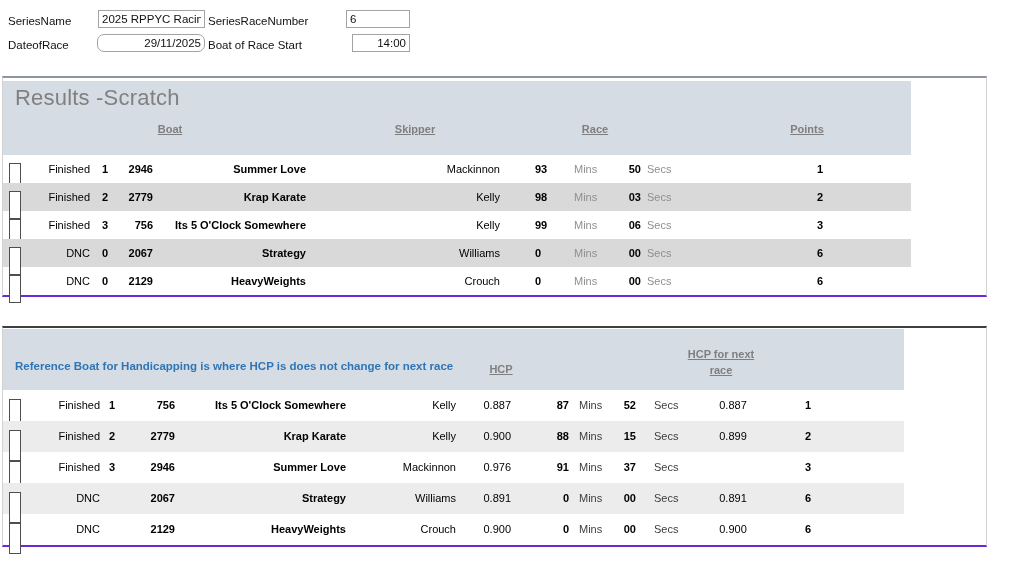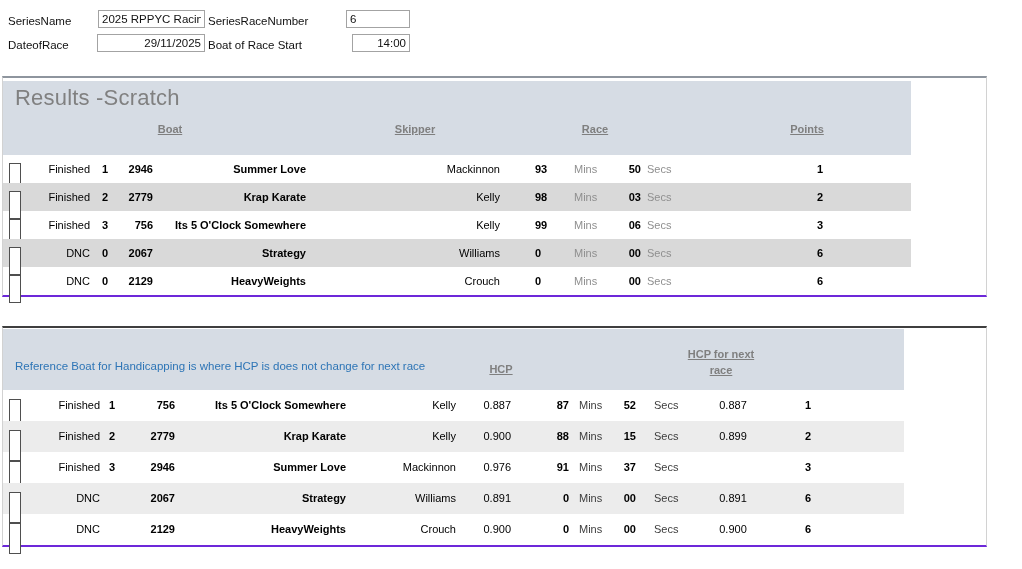--- a/index.html
+++ b/index.html
@@ -21,21 +21,21 @@
   .panel.hcp     { top:326px; border-top:2px solid #3f3f3f; }
 
   .head-bg { position:absolute; left:0; background:#d6dce4; }
   .scratch .head-bg { top:3px; height:74px; width:908px; }
   .hcp     .head-bg { top:1px; height:61px; width:901px; }
 
   .ptitle { position:absolute; left:12px; font-size:22px; color:#808080; letter-spacing:0.2px; white-space:nowrap; }
   .scratch .ptitle { top:7px; }
   .hcp     .ptitle { top:3px; }
 
-  .subtitle { position:absolute; left:12px; top:32px; font-size:11.5px; font-weight:normal;
+  .subtitle { position:absolute; left:12px; top:32px; font-size:11.5px; font-weight:bold;
               color:#2e75b6; white-space:nowrap; }
 
   .colhead { position:absolute; font-size:11px; font-weight:bold; color:#7f7f7f;
              text-decoration:underline; text-align:center; line-height:15px; }
   .scratch .colhead { top:44px; height:18px; }
   .ch-boat    { left:127px; width:80px; }
   .ch-skipper { left:372px; width:80px; }
   .ch-time    { left:552px; width:80px; }
   .ch-points  { left:764px; width:80px; }
   .hcp .ch-hcp     { top:34px; left:468px; width:60px; height:18px; }
@@ -92,21 +92,21 @@
 </head>
 <body>
 
 <div class="sheet">
 
   <span class="flabel" style="left:8px;top:13px">SeriesName</span>
   <input class="finput" style="left: 98px; top: 10px; width: 107px;" value="2025 RPPYC Racin">
   <span class="flabel" style="left:208px;top:13px">SeriesRaceNumber</span>
   <input class="finput" style="left: 346px; top: 10px; width: 64px;" value="6">
   <span class="flabel" style="left:8px;top:37px">DateofRace</span>
-  <input class="finput right" style="left: 97px; top: 34px; width: 108px;" value="29/11/2025">
+  <input class="finput right" style="left: 97px; top: 34px; width: 108px; border-radius: 7px;" value="29/11/2025">
   <span class="flabel" style="left:208px;top:37px">Boat of Race Start</span>
   <input class="finput right" style="left: 352px; top: 34px; width: 58px;" value="14:00">
 
   <div class="panel scratch">
     <div class="head-bg"></div>
     <div class="ptitle">Results -Scratch</div>
     <div class="colhead ch-boat">Boat</div>
     <div class="colhead ch-skipper">Skipper</div>
     <div class="colhead ch-time">Race</div>
     <div class="colhead ch-points">Points</div>

